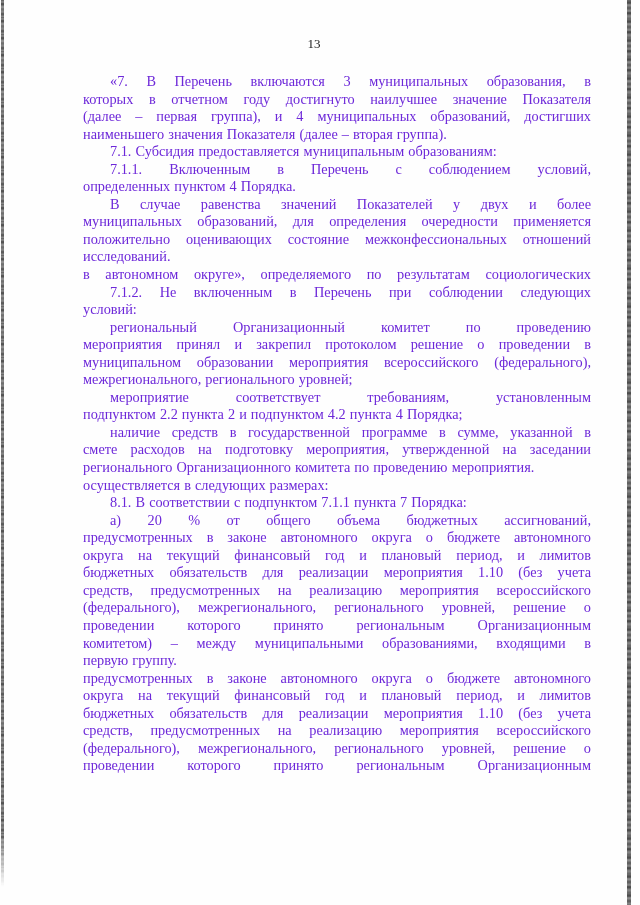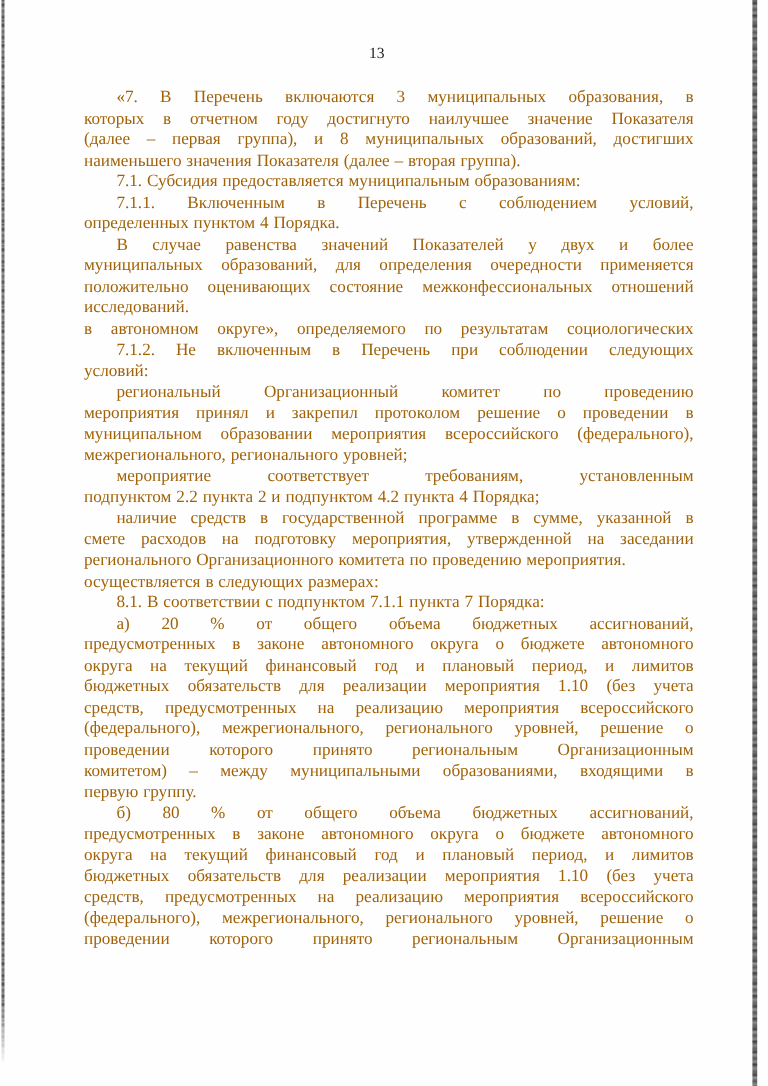--- a/index.html
+++ b/index.html
@@ -43,24 +43,24 @@
     position: absolute;
     top: 36px;
     left: 0;
     right: 12px;
     text-align: center;
     font-size: 13px;
     color: #1a1a1a;
   }
   .content {
     position: absolute;
-    left: 70px;
+    left: 83px;
     top: 73px;
     width: 508px;
-    color: #a16207;
+    color: #6d28d9;
   }
   .line {
     height: 17.55px;
     line-height: 17.55px;
     font-size: 14.3px;
     overflow: hidden;
     text-align: left;
     word-spacing: 0.5px;
   }
   .line.j {
@@ -75,21 +75,21 @@
 <body>
 
 <div class="page">
   <div class="edge edge-left"></div>
   <div class="edge edge-right"></div>
   <div class="page-number">13</div>
   <div class="content">
       <div>
         <div class="line j indent">«7. В Перечень включаются 3 муниципальных образования, в</div>
         <div class="line j">которых в отчетном году достигнуто наилучшее значение Показателя</div>
-        <div class="line j">(далее – первая группа), и 8 муниципальных образований, достигших</div>
+        <div class="line j">(далее – первая группа), и 4 муниципальных образований, достигших</div>
         <div class="line">наименьшего значения Показателя (далее – вторая группа).</div>
       </div>
       <div>
         <div class="line indent">7.1. Субсидия предоставляется муниципальным образованиям:</div>
       </div>
       <div>
         <div class="line j indent">7.1.1. Включенным в Перечень с соблюдением условий,</div>
         <div class="line">определенных пунктом 4 Порядка.</div>
       </div>
       <div>
@@ -129,21 +129,20 @@
         <div class="line j">предусмотренных в законе автономного округа о бюджете автономного</div>
         <div class="line j">округа на текущий финансовый год и плановый период, и лимитов</div>
         <div class="line j">бюджетных обязательств для реализации мероприятия 1.10 (без учета</div>
         <div class="line j">средств, предусмотренных на реализацию мероприятия всероссийского</div>
         <div class="line j">(федерального), межрегионального, регионального уровней, решение о</div>
         <div class="line j">проведении которого принято региональным Организационным</div>
         <div class="line j">комитетом) – между муниципальными образованиями, входящими в</div>
         <div class="line">первую группу.</div>
       </div>
       <div>
-        <div class="line j indent">б) 80 % от общего объема бюджетных ассигнований,</div>
         <div class="line j">предусмотренных в законе автономного округа о бюджете автономного</div>
         <div class="line j">округа на текущий финансовый год и плановый период, и лимитов</div>
         <div class="line j">бюджетных обязательств для реализации мероприятия 1.10 (без учета</div>
         <div class="line j">средств, предусмотренных на реализацию мероприятия всероссийского</div>
         <div class="line j">(федерального), межрегионального, регионального уровней, решение о</div>
         <div class="line j">проведении которого принято региональным Организационным</div>
       </div>
     </div>
 </div>
 

